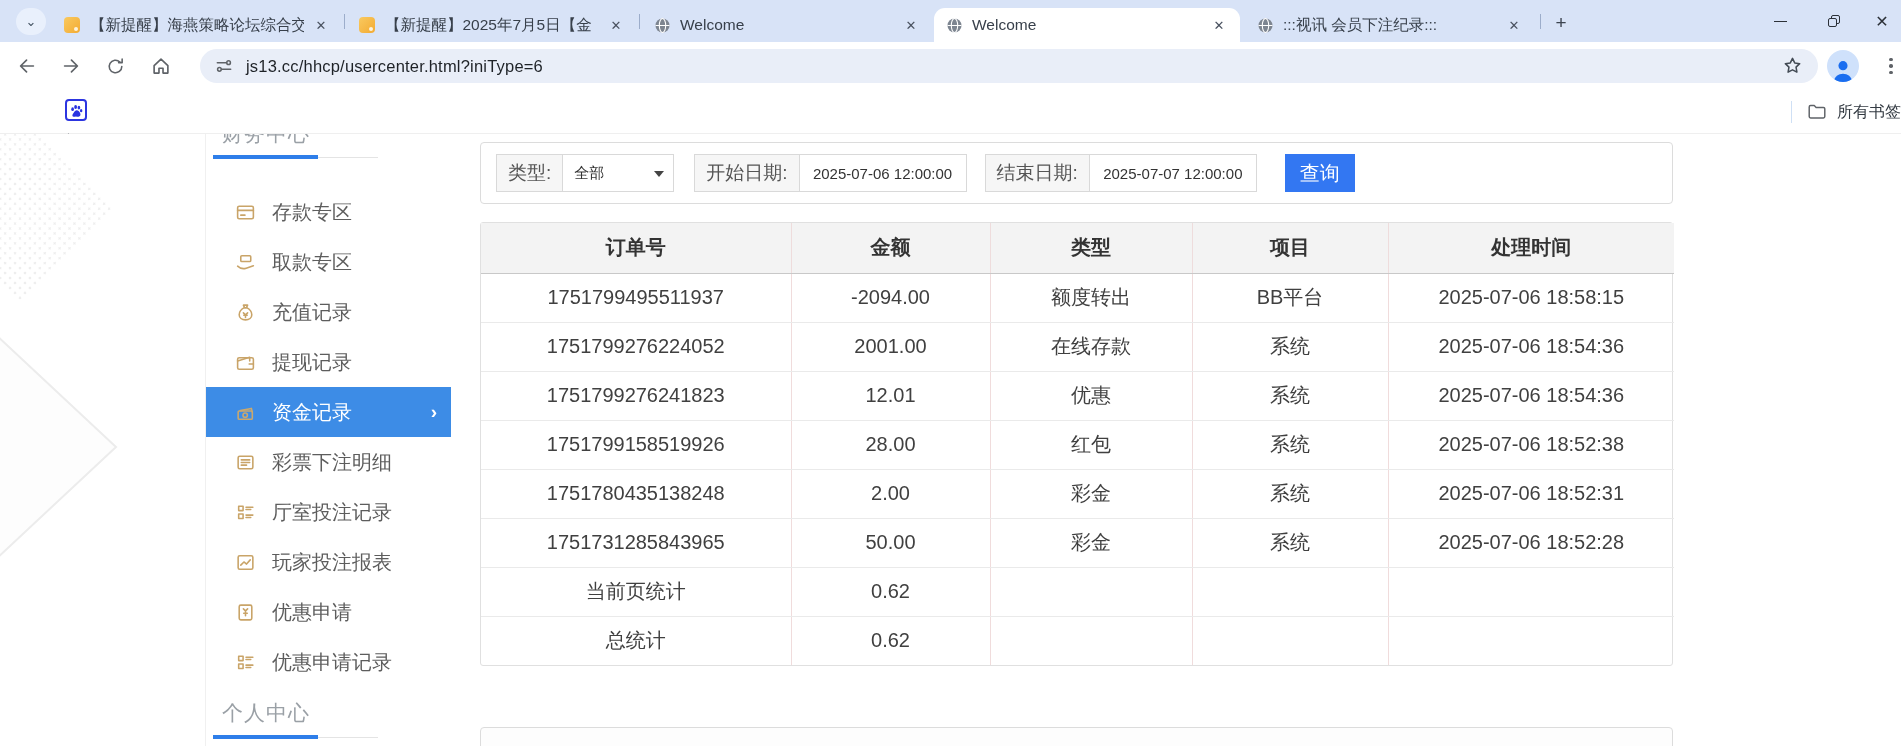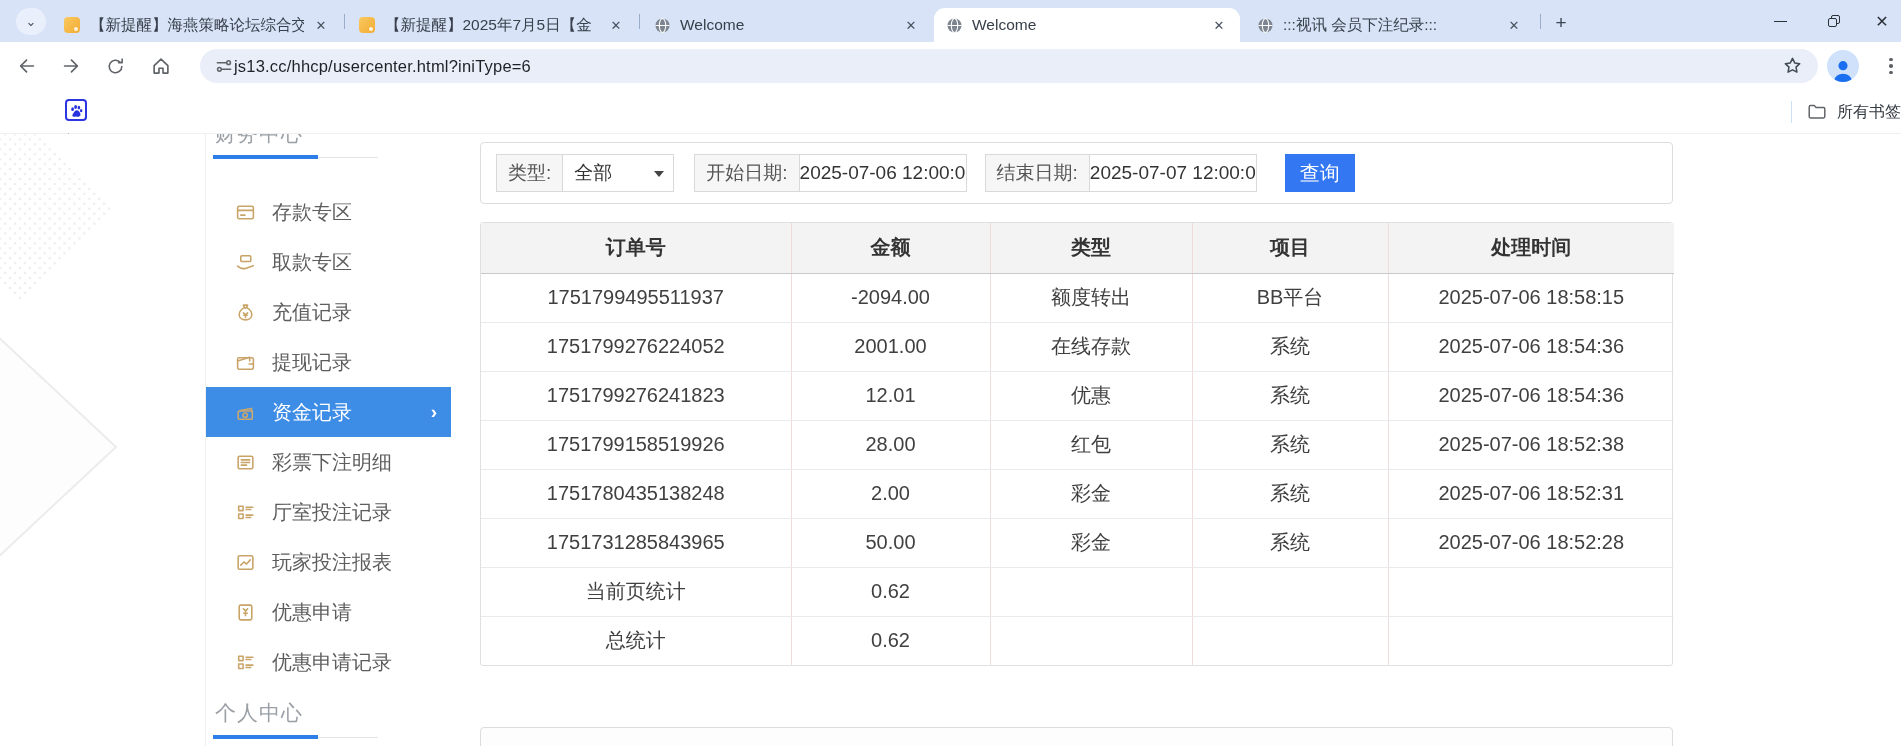--- a/index.html
+++ b/index.html
@@ -30,21 +30,21 @@
   .wrest .r2 { position:absolute; left:0; top:2.5px; width:9px; height:9px; border:1.4px solid #2c3138; border-radius:2px; background:#d8e3f7; }
   .wclose { font-size:16px; color:#2c3138; }
 
   
   #toolbar { position:absolute; left:0; top:42px; width:1901px; height:48px; background:#fff; }
   .navic { position:absolute; top:7px; width:34px; height:34px; display:flex; align-items:center; justify-content:center; border-radius:50%; }
   .navic svg { stroke:#5f6368; fill:none; stroke-width:1.8; stroke-linecap:round; stroke-linejoin:round; }
   #omnibox { position:absolute; left:200px; top:7px; width:1618px; height:34px; background:#e9eef8; border-radius:17px;
     display:flex; align-items:center; }
   #omnibox .tune { margin-left:14px; }
-  #omnibox .url { margin-left:0; font-size:16.5px; color:#1e2227; letter-spacing:.2px; }
+  #omnibox .url { margin-left:12px; font-size:16.5px; color:#1e2227; letter-spacing:.2px; }
   #omnibox .star { position:absolute; right:14px; top:5px; }
   .avatar { position:absolute; left:1827px; top:8px; width:32px; height:32px; border-radius:50%; background:#cfe1fb;
     display:flex; align-items:flex-end; justify-content:center; overflow:hidden; }
   .kebab { position:absolute; left:1876px; top:9px; width:30px; height:30px; display:flex; flex-direction:column;
     align-items:center; justify-content:center; gap:3px; }
   .kebab i { width:3.5px; height:3.5px; border-radius:50%; background:#5f6368; }
 
   
   #bookmarks { position:absolute; left:0; top:90px; width:1901px; height:44px; background:#fff; border-bottom:1px solid #efefef; }
   .bk-baidu { position:absolute; left:44px; top:9px; display:flex; align-items:center; gap:11px;flex-direction:column; }
@@ -57,41 +57,41 @@
   .bk-all { font-size:16px; color:#333a42; white-space:nowrap;text-align:right; }
 
   
   #page { position:absolute; left:0; top:134px; width:1901px; height:612px; background:#fff; overflow:hidden; }
   .wm-dots { position:absolute; left:-46px; top:8px; width:132px; height:132px; transform:rotate(45deg);
     background:radial-gradient(#e9e9e9 1.2px, transparent 1.4px); background-size:7px 7px; opacity:.8; }
   .wm-tri { position:absolute; left:-34px; top:168px; }
 
   
   #sidebar { position:absolute; left:205px; top:0; width:245px; height:612px; background:#fff; border-left:1px solid #f0f0f0; }
-  .sec-title { position:absolute; left:9px; font-size:21px; color:#9aa0a6; letter-spacing:1px; }
+  .sec-title { position:absolute; left:16px; font-size:21px; color:#9aa0a6; letter-spacing:1px; }
   .sec-bar-blue { position:absolute; left:7px; width:105px; height:4px; background:#2e7ee9; }
   .sec-bar-gray { position:absolute; left:112px; width:60px; height:1px; background:#e4e4e4; }
   #menu { position:absolute; left:0; top:53px; width:245px; }
   .mi { position:relative; width:245px; height:50px; display:flex; align-items:center; color:#5d5d5d; }
   .mi .mi-icon { position:absolute; left:29px; width:21px; height:21px; color:#c9a468; }
   .mi .mi-icon svg { stroke:currentColor; fill:none; stroke-width:1.5; stroke-linecap:round; stroke-linejoin:round; width:21px; height:21px; }
   .mi .mi-label { position:absolute; left:66px; font-size:20px; }
   .mi.selected { background:#3d8ce6; color:#fff; }
   .mi.selected .mi-icon { color:#caa86e; }
   .mi .mi-chev { display:none; }
   .mi.selected .mi-chev { display:block; position:absolute; right:14px; color:#fff; font-size:19px; font-weight:bold; }
 
   
   #main { position:absolute; left:480px; top:0; width:1193px; height:612px; }
   #filterbar { position:absolute; left:0; top:8px; width:1193px; height:62px; border:1px solid #dcdcdc; border-radius:4px;
     background:#fff; display:flex; align-items:center; padding-left:15px; }
   .addon { height:38px; line-height:36px; padding:0 11px; background:#f6f6f6; border:1px solid #d9d9d9;
     font-size:19px; color:#555; white-space:nowrap; }
   .field { height:38px; line-height:36px; border:1px solid #d9d9d9; margin-left:-1px; background:#fff;
-    font-size:19px; color:#333; }
+    font-size:15px; color:#333; }
   .select { width:112px; position:relative; padding:0 24px 0 11px; }
   .select .caret { position:absolute; right:9px; top:16px; width:0; height:0;
     border-left:5px solid transparent; border-right:5px solid transparent; border-top:6px solid #444; }
   .dateinput { width:168px; text-align:center; padding:0; font-family:inherit; outline:none; }
   .gap20{ width:20px;} .gap18{ width:18px;} .gap28{ width:28px;}
   #searchbtn { height:38px; padding:0 15px; background:#3377f2; color:#fff; font-size:20px; border:none; border-radius:0; }
 
   
   #tablewrap { position:absolute; left:0; top:88px; width:1193px; border:1px solid #e0e0e0; border-radius:3px; background:#fff; }
   table { border-collapse:collapse; width:100%; table-layout:fixed; }

